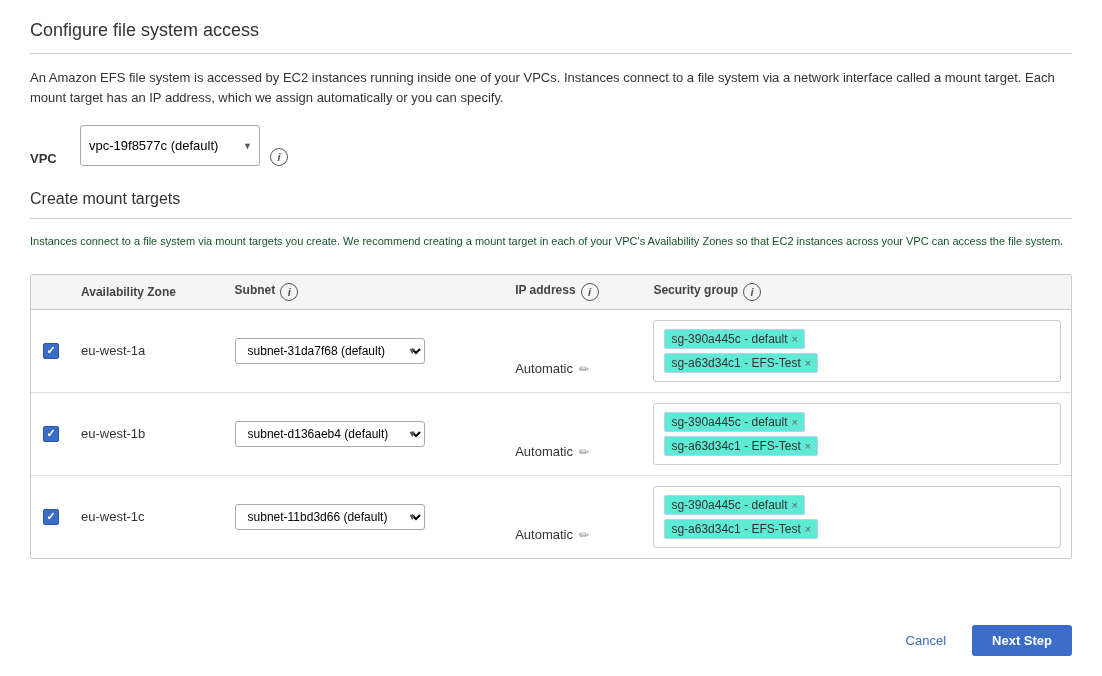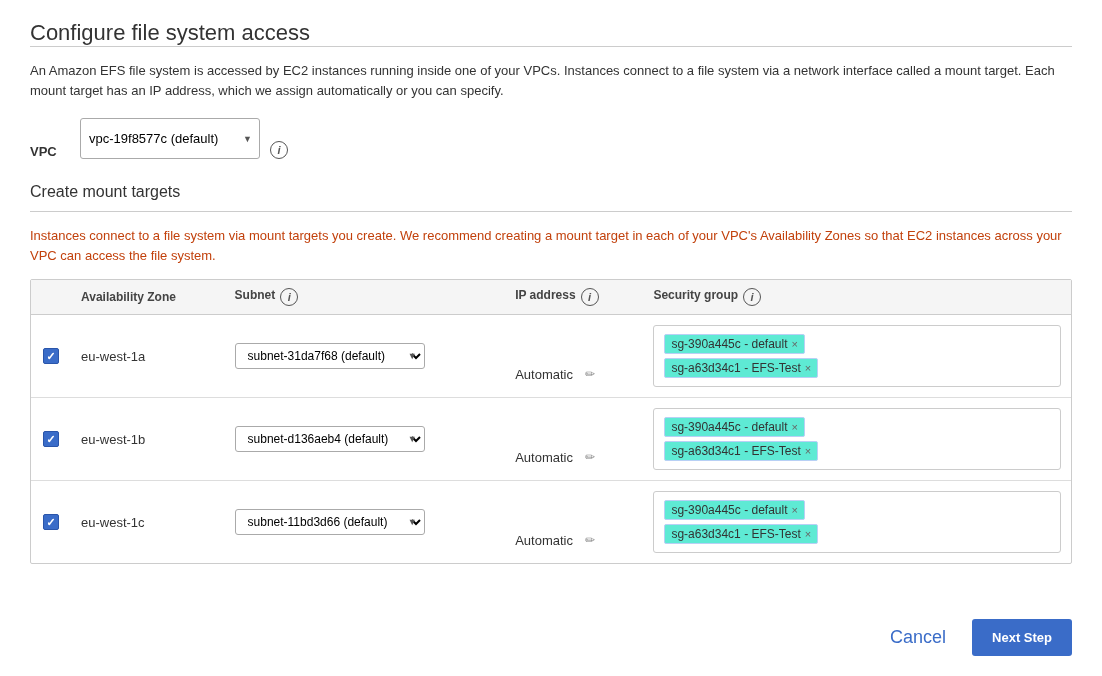--- a/index.html
+++ b/index.html
@@ -10,24 +10,24 @@
       background: #fff;
       width: 1102px;
       min-height: 676px;
       position: relative;
     }
     .page-container {
       padding: 20px 30px;
       max-width: 1102px;
     }
     h1.page-title {
-      font-size: 22px;
+      font-size: 18px;
       font-weight: 500;
       color: #333;
-      margin-bottom: 0;
+      margin-bottom: 12px;
     }
     .section-divider {
       border: none;
       border-top: 1px solid #ccc;
       margin-bottom: 14px;
     }
     .description {
       font-size: 13px;
       color: #333;
       line-height: 1.5;
@@ -85,24 +85,24 @@
       font-style: italic;
       cursor: pointer;
     }
     h2.section-title {
       font-size: 16px;
       font-weight: 500;
       color: #333;
       margin-bottom: 10px;
     }
     .mount-description {
-      font-size: 13px;
-      color: #c2410c;
+      font-size: 11px;
+      color: #14532d;
       line-height: 1.5;
-      margin-bottom: 14px;
+      margin-bottom: 24px;
     }
     .table-container {
       border: 1px solid #ccc;
       border-radius: 2px;
     }
     table {
       width: 100%;
       border-collapse: collapse;
     }
     thead tr {
@@ -159,21 +159,21 @@
       border: 1px solid #aaa;
       border-radius: 3px;
       padding: 4px 8px;
       font-size: 12px;
       background: #fff;
       min-width: 190px;
     }
     .ip-cell {
       display: flex;
       align-items: center;
-      gap: 12px;
+      gap: 6px;
       color: #333;
       margin-top: 36px;
     }
     .pencil-icon {
       color: #888;
       font-size: 12px;
       cursor: pointer;
     }
     .sg-container {
       border: 1px solid #ccc;
@@ -215,21 +215,21 @@
       gap: 12px;
       padding: 20px 30px;
       position: absolute;
       bottom: 0;
       right: 0;
     }
     .btn-cancel {
       background: transparent;
       border: none;
       color: #3a6cc8;
-      font-size: 18px;
+      font-size: 13px;
       cursor: pointer;
       padding: 8px 14px;
     }
     .btn-next {
       background: #3a6cc8;
       border: none;
       color: #fff;
       font-size: 13px;
       font-weight: 600;
       padding: 8px 20px;

